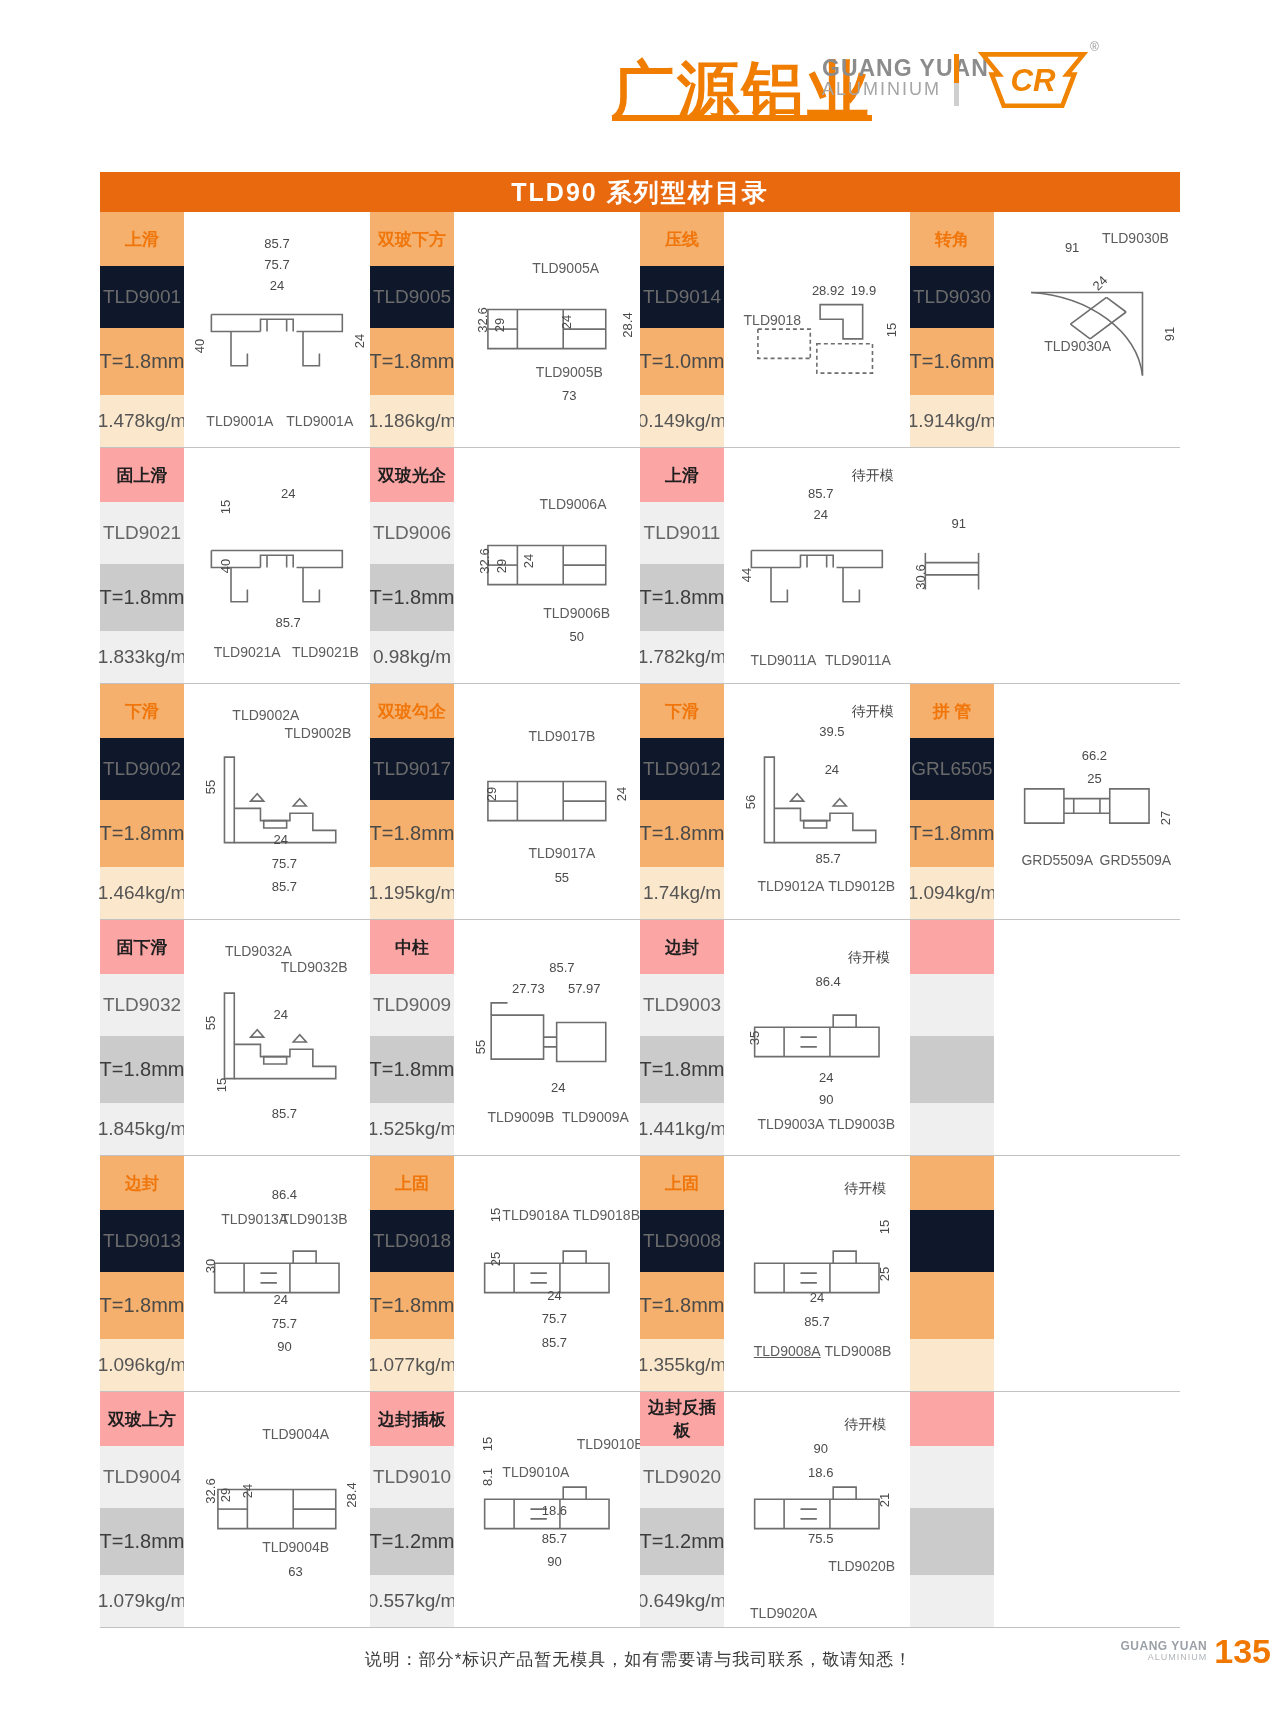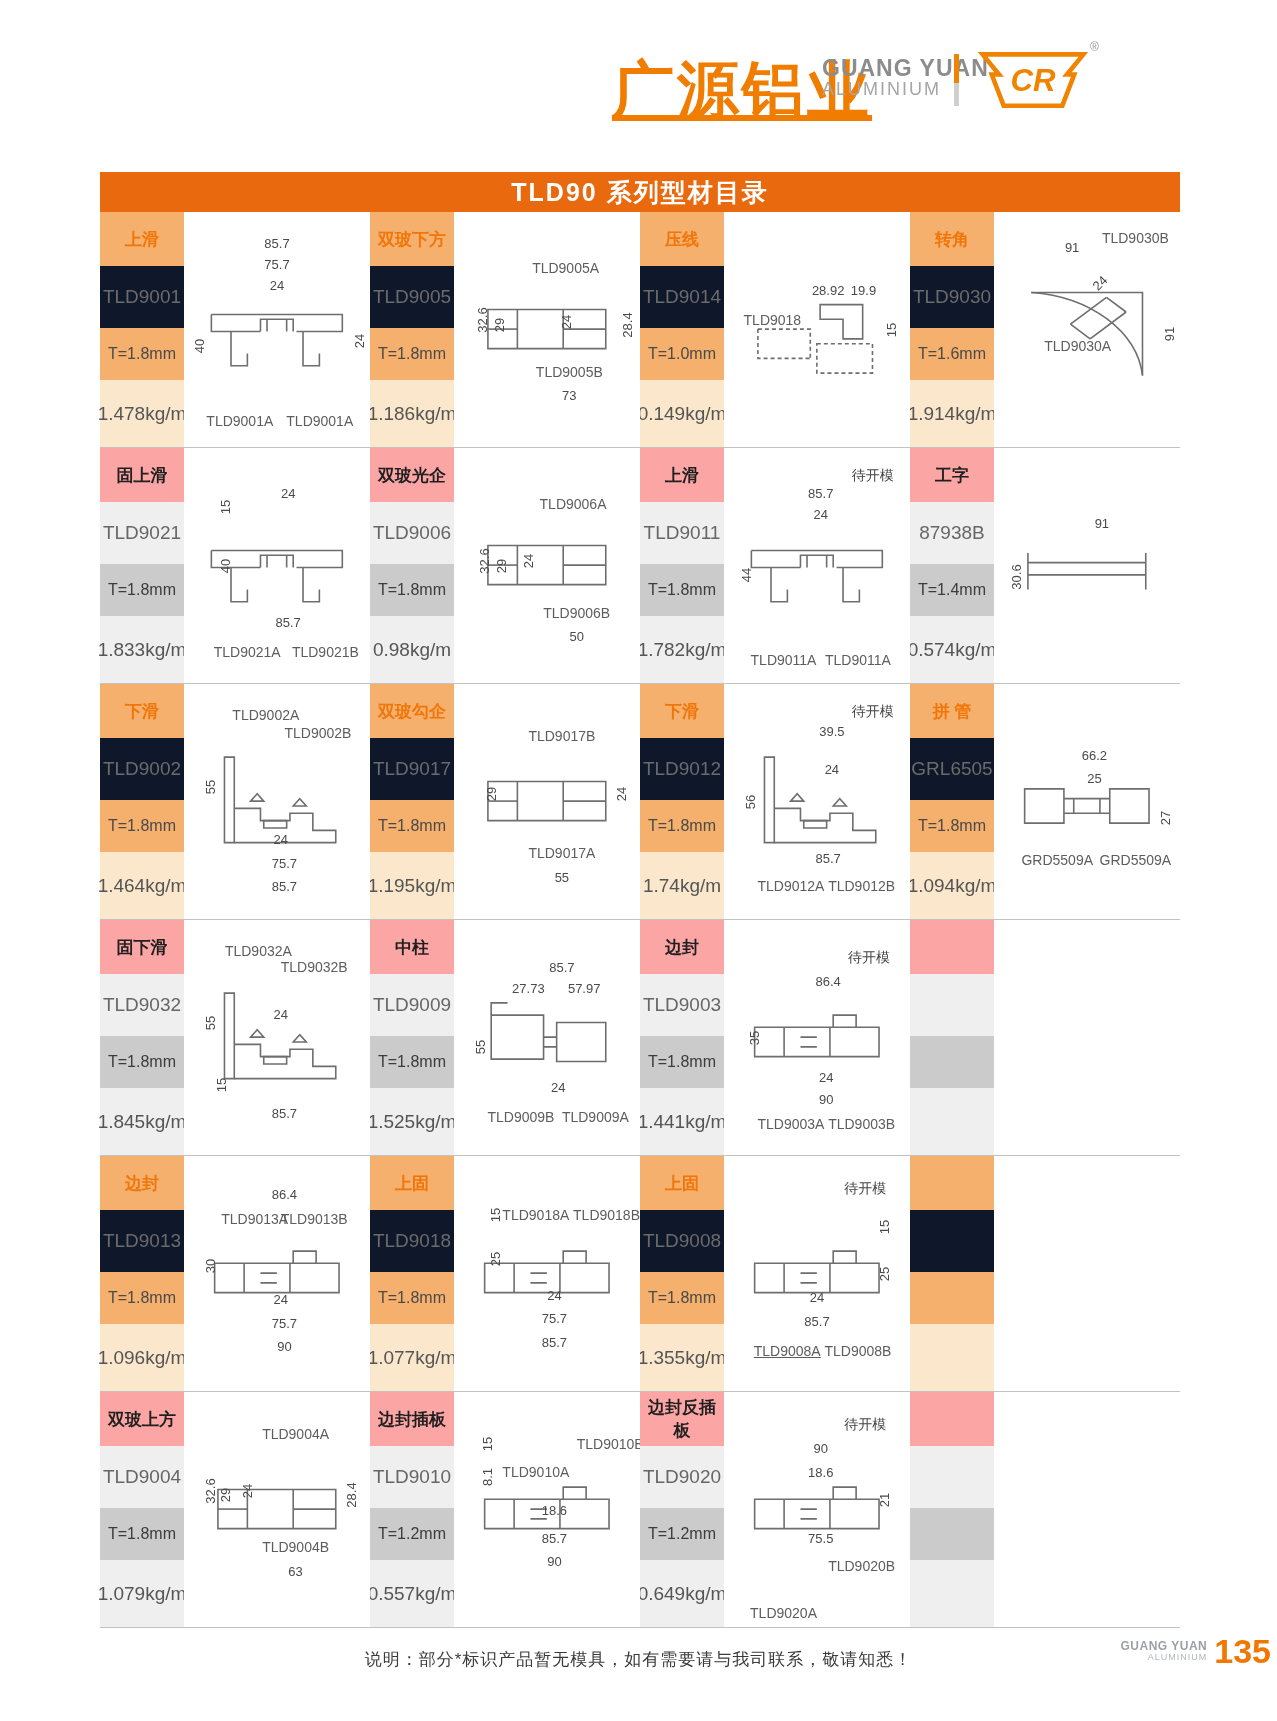--- a/index.html
+++ b/index.html
@@ -22,21 +22,21 @@
   .catalog{position:absolute;left:100px;top:172px;width:1080px;}
   .title-bar{height:40px;background:#E9690F;color:#ffffff;font-size:25px;font-weight:bold;
     text-align:center;line-height:40px;letter-spacing:2px;}
   .grid{border-bottom:1px solid #c2c2c2;}
   .row{display:grid;grid-template-columns:84px 186px 84px 186px 84px 186px 84px 186px;height:235px;}
   .row + .row{border-top:1px solid #c2c2c2;}
   .labels{display:flex;flex-direction:column;height:100%;}
   .labels > div{display:flex;align-items:center;justify-content:center;text-align:center;}
   .cat{height:54px;font-size:17px;font-weight:bold;}
   .code{height:62px;font-size:19px;}
-  .thk{height:52px;font-size:16px;}
+  .thk{height:67px;font-size:20px;}
   .wt{flex:1;font-size:19px;}
   .orange .cat{background:#F4B06C;color:#F0750A;}
   .orange .code{background:#0f172a;color:#6b6b6b;}
   .orange .thk{background:#F4B06C;color:#4a4a4a;}
   .orange .wt{background:#FBE7CB;color:#555555;}
   .gray .cat{background:#fca5a5;color:#1f1f1f;}
   .gray .code{background:#EFEFEF;color:#666666;}
   .gray .thk{background:#CBCBCB;color:#3c3c3c;}
   .gray .wt{background:#EFEFEF;color:#555555;}
   .draw{position:relative;background:#ffffff;overflow:hidden;}
@@ -228,26 +228,20 @@
             <path d="M66 52 V80 H76 V70" fill="none" stroke="#6e6e6e" stroke-width="1.6" vector-effect="non-scaling-stroke"></path>
           </svg>
           <div class="dlabel note" style="left: 80%; top: 12%;">待开模</div>
           <div class="dlabel" style="left: 52%; top: 19%;">85.7</div>
           <div class="dlabel" style="left: 52%; top: 28%;">24</div>
           <div class="dlabel rot" style="left: 12%; top: 54%;">44</div>
           <div class="dlabel part" style="left: 32%; top: 90%;">TLD9011A</div>
           <div class="dlabel part" style="left: 72%; top: 90%;">TLD9011A</div>
         </div>
 
-  <div class="labels">
-    <div class="cat">工字</div>
-    <div class="code">87938B</div>
-    <div class="thk">T=1.4mm</div>
-    <div class="wt">0.574kg/m</div>
-  </div>
   <div class="draw">
           <svg viewBox="0 0 100 100" preserveAspectRatio="none">
             <path d="M14 40 V70" fill="none" stroke="#6e6e6e" stroke-width="1.6" vector-effect="non-scaling-stroke"></path>
             <path d="M14 48 H86" fill="none" stroke="#6e6e6e" stroke-width="1.6" vector-effect="non-scaling-stroke"></path>
             <path d="M14 58 H86" fill="none" stroke="#6e6e6e" stroke-width="1.6" vector-effect="non-scaling-stroke"></path>
             <path d="M86 40 V70" fill="none" stroke="#6e6e6e" stroke-width="1.6" vector-effect="non-scaling-stroke"></path>
           </svg>
           <div class="dlabel" style="left: 58%; top: 32%;">91</div>
           <div class="dlabel rot" style="left: 12%; top: 55%;">30.6</div>
         </div>

